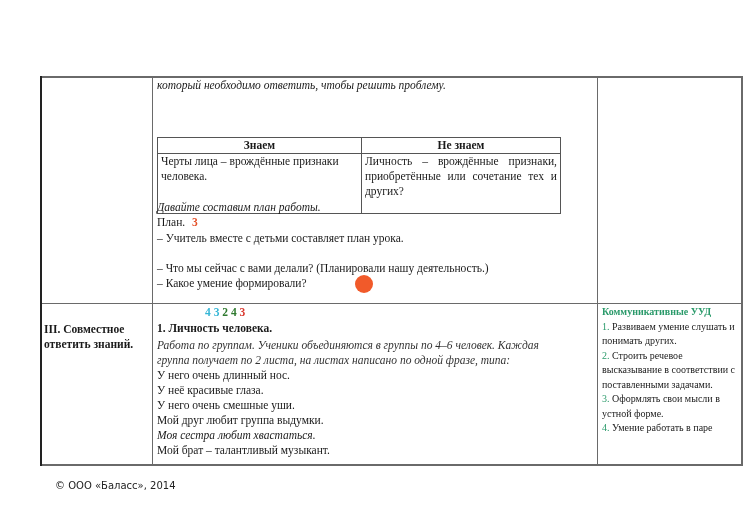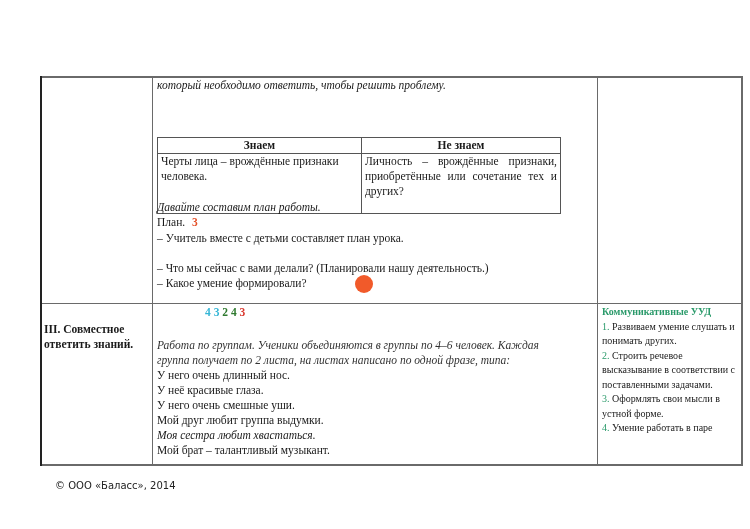--- a/index.html
+++ b/index.html
@@ -72,20 +72,21 @@
   <div class="txt b" style="left:44px; top:322px;">III. Совместное</div>
   <div class="txt b" style="left:44px; top:337px;">ответить знаний.</div>
 
   <div class="txt b" style="left:157px; top:305px;margin-left:48px;">
     <span class="c-cyan">4</span>
     <span class="c-cyan">3</span>
     <span class="c-green">2</span>
     <span class="c-green">4</span>
     <span class="c-red">3</span>
   </div>
+  <div class="txt b" style="left:157px; top:321px;">1. Личность человека.</div>
   <div class="txt it" style="left:157px; top:338px; color:#333;">Работа по группам. Ученики объединяются в группы по 4–6 человек. Каждая</div>
   <div class="txt it" style="left:157px; top:353px; color:#333;">группа получает по 2 листа, на листах написано по одной фразе, типа:</div>
 
   <div class="txt" style="left:157px; top:368px;">У него очень длинный нос.</div>
   <div class="txt" style="left:157px; top:383px;">У неё красивые глаза.</div>
   <div class="txt" style="left:157px; top:398px;">У него очень смешные уши.</div>
   <div class="txt" style="left:157px; top:413px;">Мой друг любит группа выдумки.</div>
   <div class="txt" style="left:157px; top:428px;font-style:italic;">Моя сестра любит хвастаться.</div>
   <div class="txt" style="left:157px; top:443px;">Мой брат – талантливый музыкант.</div>
 

